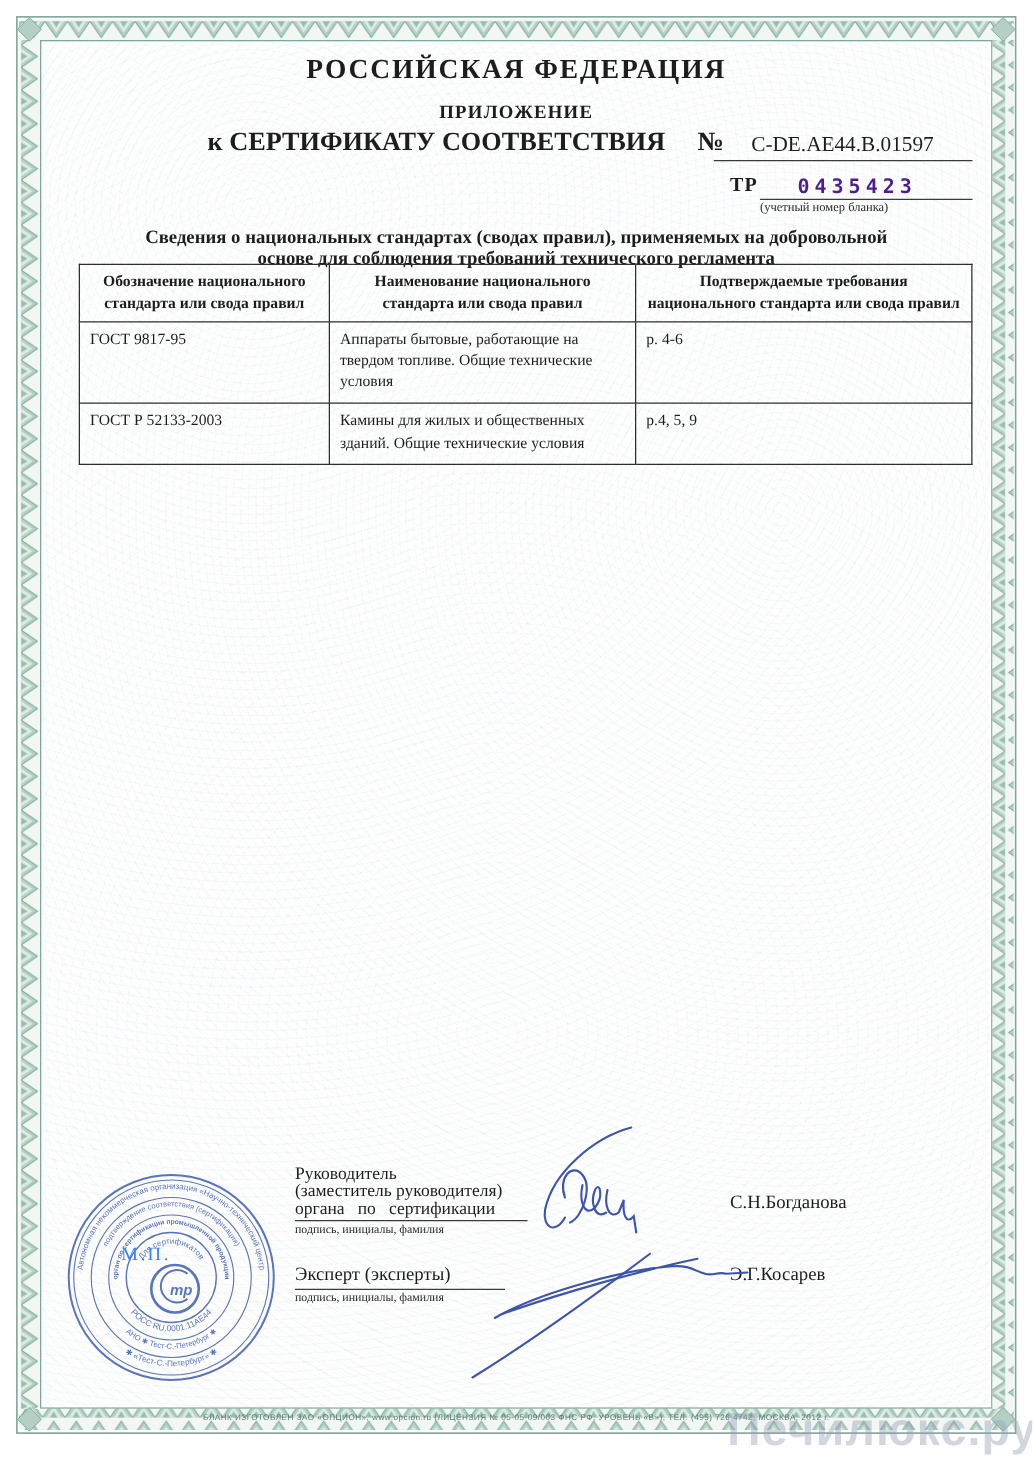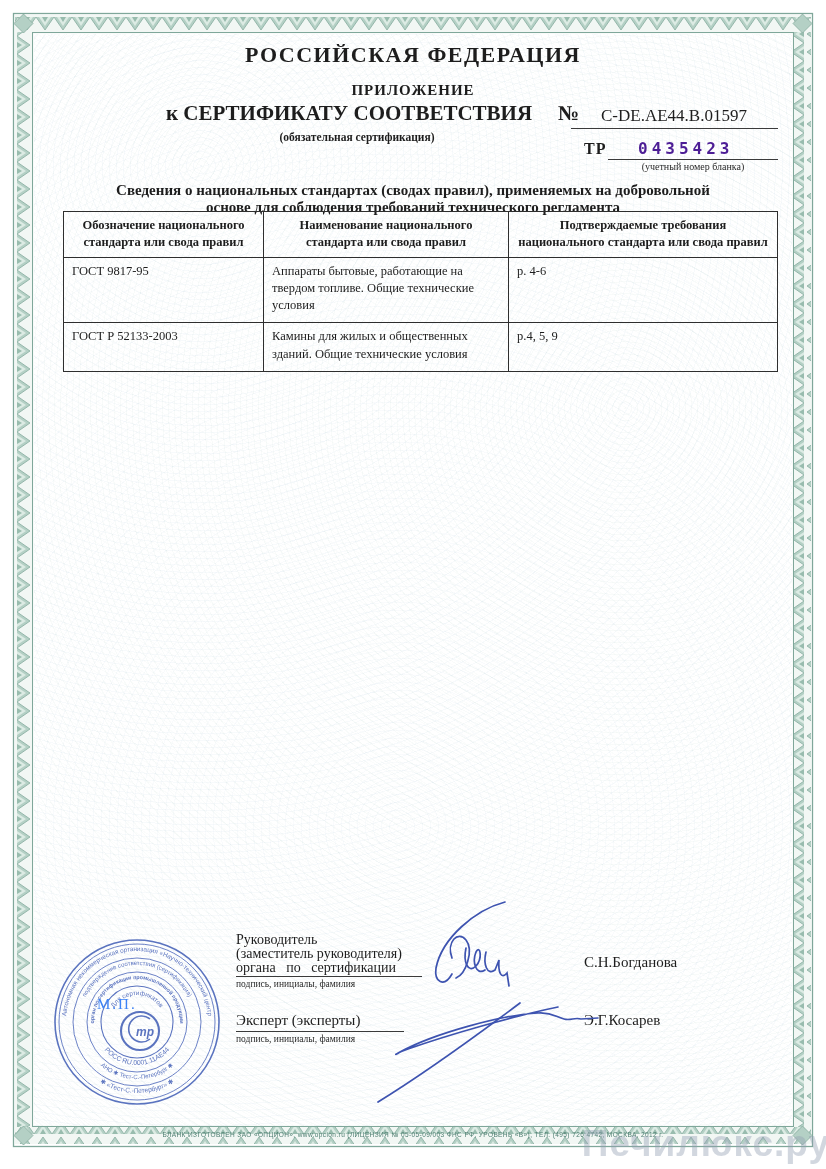--- a/index.html
+++ b/index.html
@@ -103,26 +103,25 @@
 
   <div class="abs center title" style="top:42px;">РОССИЙСКАЯ ФЕДЕРАЦИЯ</div>
   <div class="abs center subtitle" style="top:82px;">ПРИЛОЖЕНИЕ</div>
 
   <div class="abs" style="left:166px;top:101px;text-align:right;">
     <span class="certline">к СЕРТИФИКАТУ СООТВЕТСТВИЯ</span><span class="numsign">№</span>
   </div>
   <div class="abs certnum" style="left:601px;top:106px;">C-DE.AE44.B.01597</div>
   <div class="abs fieldline" style="left:571px;top:128px;width:207px;"></div>
 
-  <div class="abs small-bold" style="left:166px;top:131px;width:382px;text-align:center;">(обязательная сертификация)</div>
 
   <div class="abs tr-label" style="left:584px;top:140px;">ТР</div>
   <div class="abs blanknum" style="left:638px;top:139px;">0435423</div>
   <div class="abs fieldline" style="left:608px;top:159px;width:170px;"></div>
-  <div class="abs caption" style="left:608px;top:161px;width:170px;text-align:center;">(учетный номер бланка)</div>
+  <div class="abs caption" style="left:608px;top:161px;width:170px;">(учетный номер бланка)</div>
 
   <div class="abs intro" style="left:108px;top:182px;width:610px;text-align:center;">Сведения о национальных стандартах (сводах правил), применяемых на добровольной основе для соблюдения требований технического регламента</div>
 
   <table class="std abs" style="left:63px;top:211px;">
     <colgroup>
         <col style="width:200px">
         <col style="width:245px">
         <col style="width:269px">
       </colgroup>
     <thead>

